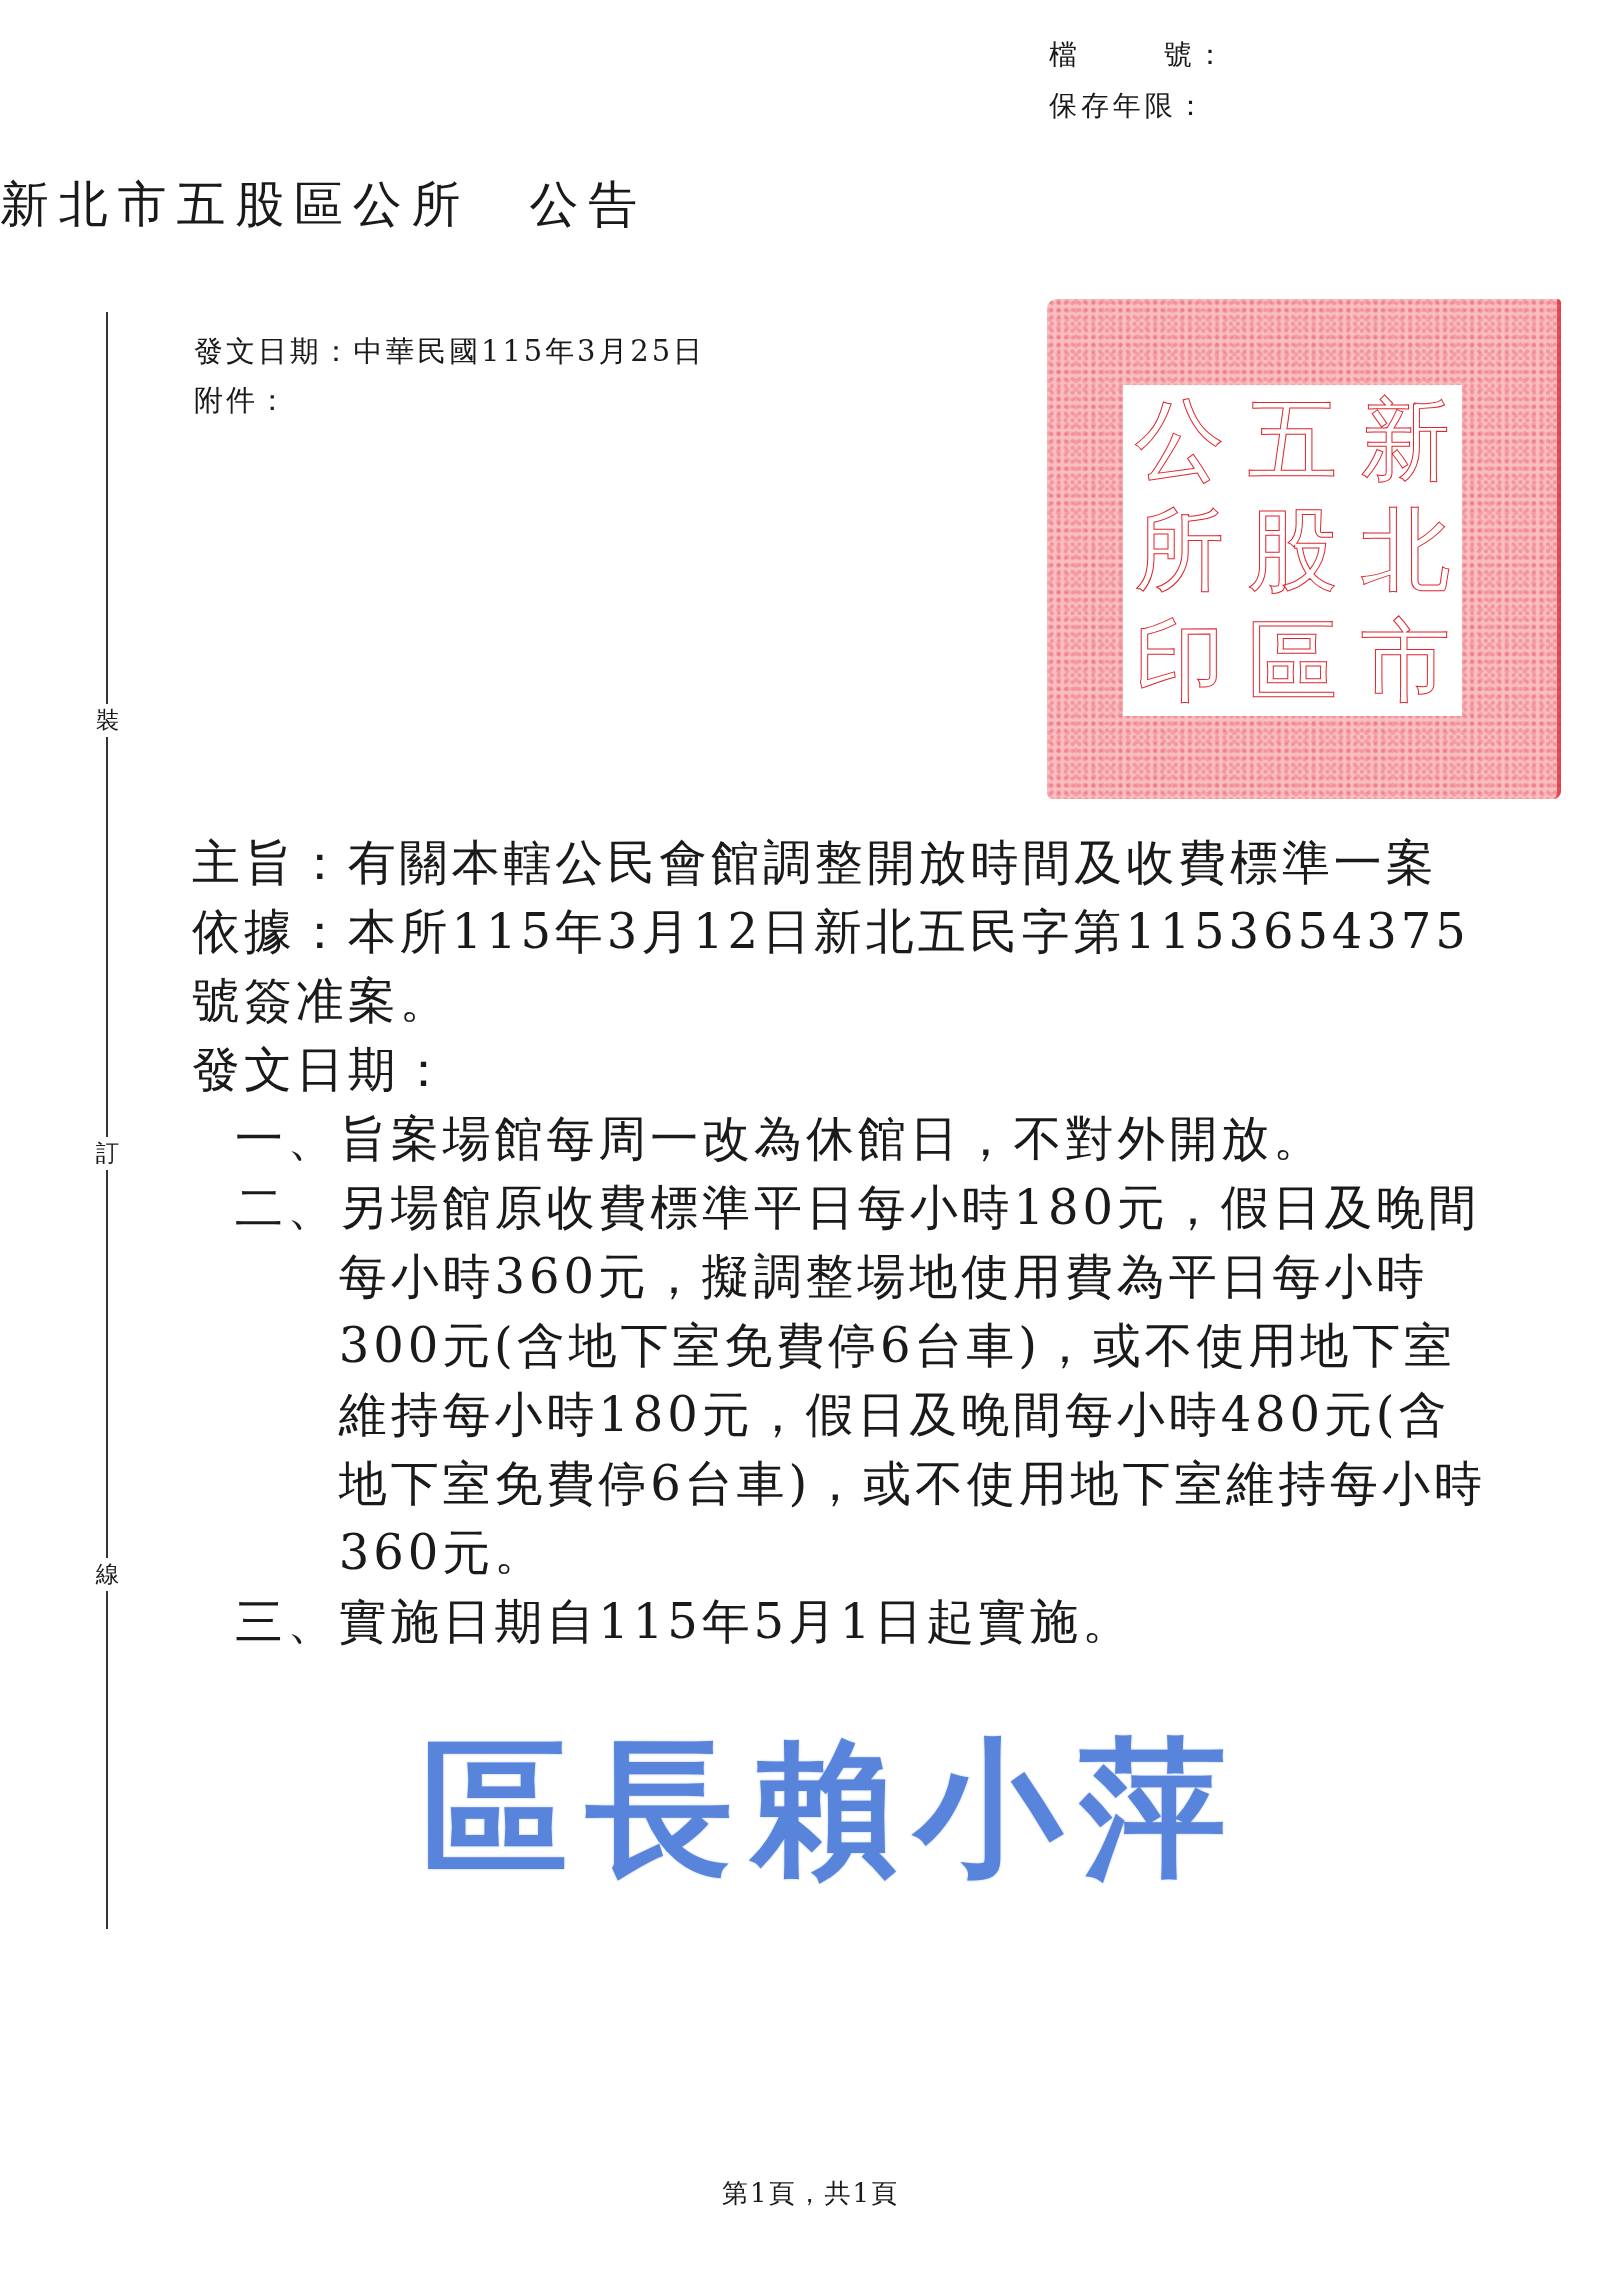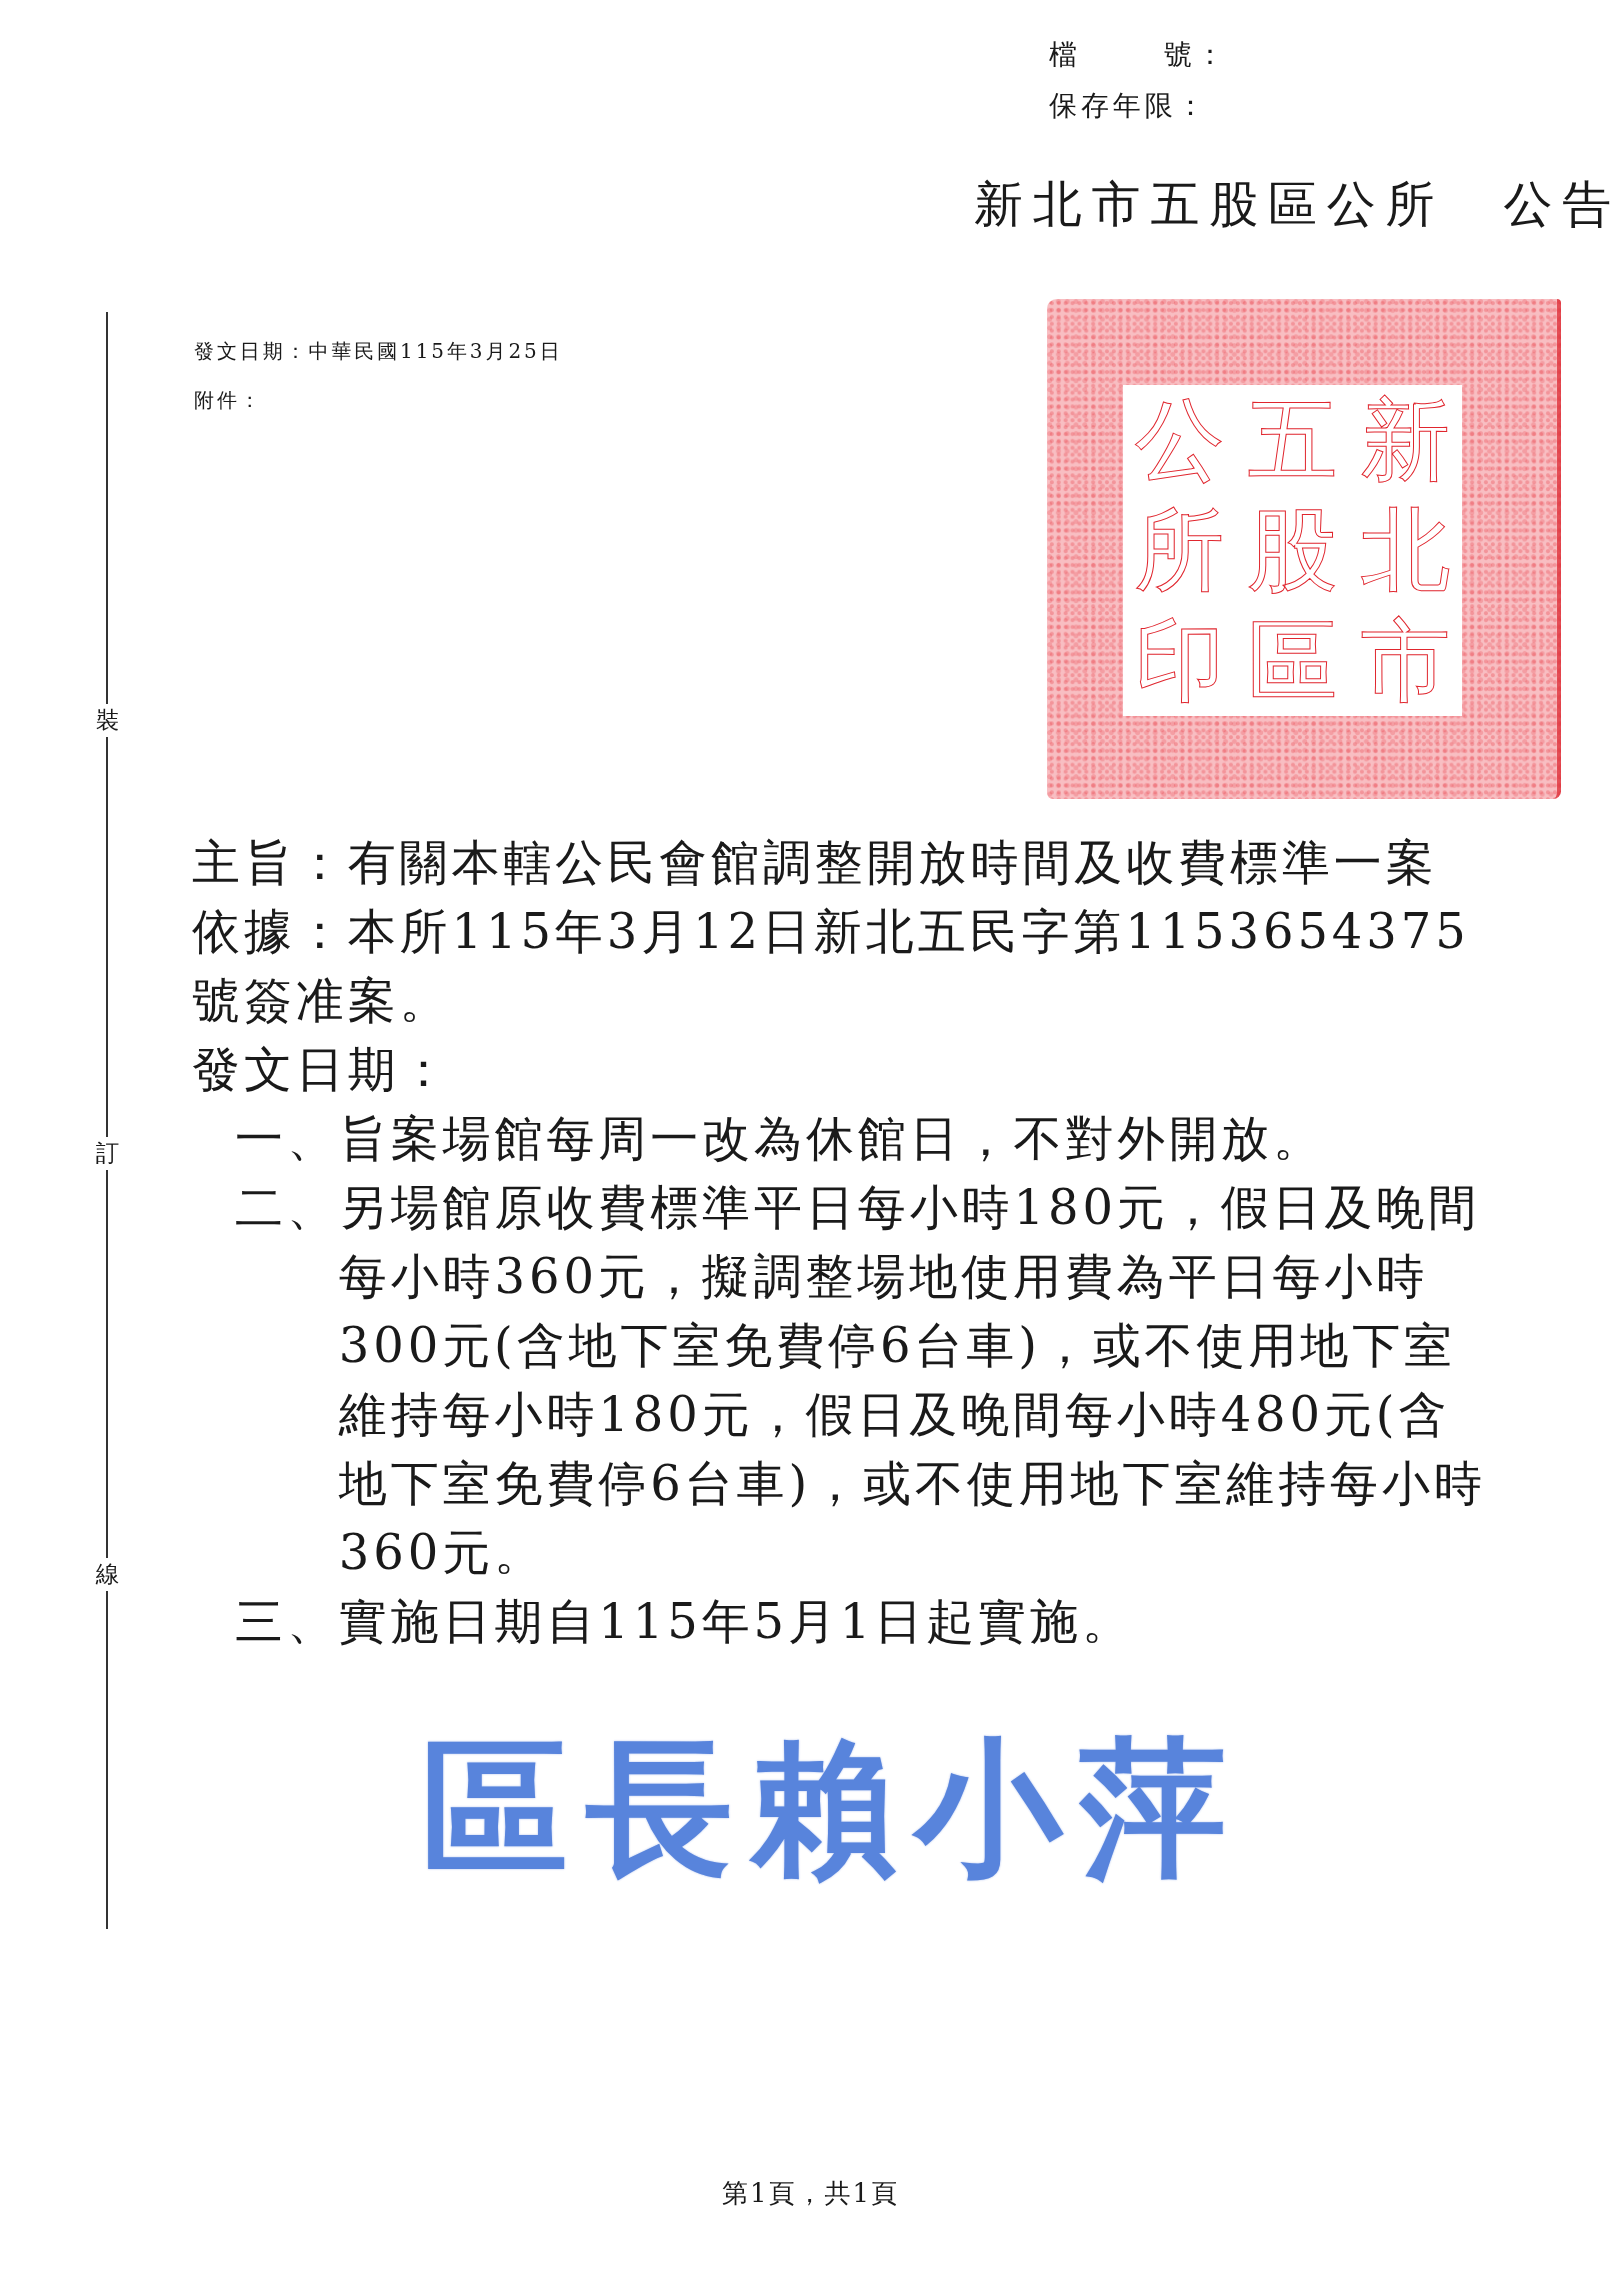--- a/index.html
+++ b/index.html
@@ -9,29 +9,29 @@
     color: #1a1a1a;
   }
   .abs { position: absolute; }
 
   
   .file-meta { left: 1049px; top: 29px; font-size: 28px; line-height: 51px; letter-spacing: 3.9px; }
   .file-meta .row { display: flex; }
   .file-meta .k1 { width: 147px; display: flex; justify-content: space-between; }
 
   
-  .title { left: 0; width: 1621px; top: 172px; text-align: right; font-size: 49px; letter-spacing: 9.8px; }
+  .title { left: 0; width: 1621px; top: 172px; text-align: left; font-size: 49px; letter-spacing: 9.8px; }
   .title .gap { display: inline-block; width: 59px; }
 
   
   .bind-line { left: 106px; top: 312px; width: 2px; height: 1617px; background: #333; }
   .bind-char { left: 88px; width: 39px; text-align: center; font-size: 23.5px; background: #fff; line-height: 33px; }
 
   
-  .info { left: 194px; top: 327px; font-size: 20px; line-height: 49px; letter-spacing: 2.9px; }
+  .info { left: 194px; top: 327px; font-size: 29px; line-height: 49px; letter-spacing: 2.9px; }
 
   
   .seal {
     left: 1047px; top: 299px; width: 510px; height: 500px;
     background:
       radial-gradient(circle at 30% 30%, rgba(230,40,50,0.22) 0 2px, transparent 2.9px) 0 0/8.8px 8.8px,
       radial-gradient(circle at 70% 60%, rgba(230,40,50,0.28) 0 1.5px, transparent 2.5px) 0 0/6.9px 6.9px,
       rgba(235,70,80,0.35);
     border-radius: 9.8px 3.9px 7.8px 5.9px;
     border-right: 4.9px solid rgba(220,30,40,0.7);

